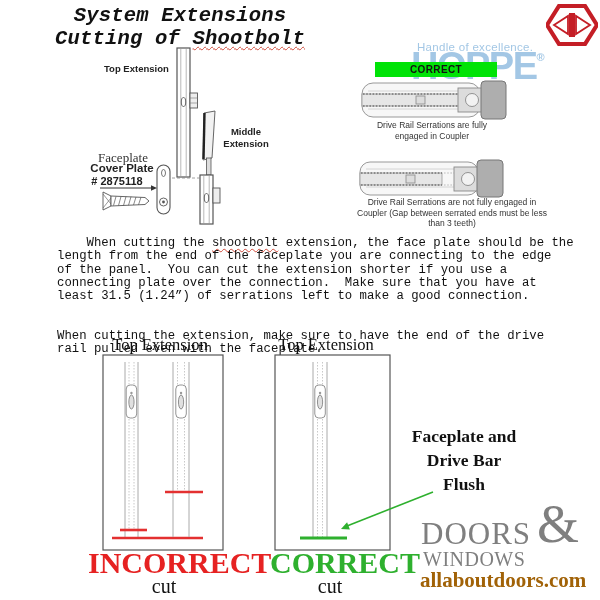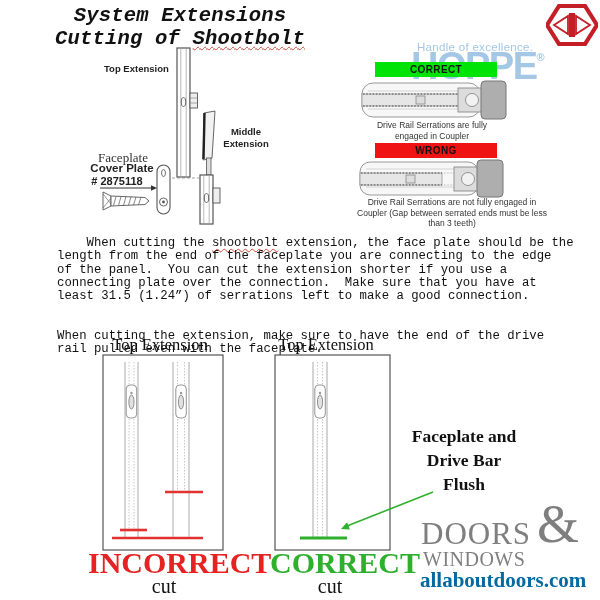--- a/index.html
+++ b/index.html
@@ -133,21 +133,20 @@
     <line x1="3" y1="15" x2="106" y2="15" stroke="#777" stroke-width="1.6" stroke-dasharray="1.6,1.6"></line>
     <line x1="3" y1="27" x2="106" y2="27" stroke="#777" stroke-width="1.6" stroke-dasharray="1.6,1.6"></line>
     <rect x="56" y="17" width="9" height="8" fill="#ddd" stroke="#888" stroke-width="0.8"></rect>
     <rect x="98" y="9" width="26" height="24" fill="#dcdcdc" stroke="#888" stroke-width="0.9"></rect>
     <circle cx="112" cy="21" r="6.5" fill="#f2f2f2" stroke="#888" stroke-width="0.9"></circle>
     <rect x="121" y="2" width="25" height="38" rx="4" fill="#aeaeae" stroke="#777" stroke-width="1"></rect>
   </svg>
   <div class="abs capt capt1 preline ctr">Drive Rail Serrations are fully
 engaged in Coupler</div>
 
-  <div class="abs bar wrong" style="background: rgb(240, 19, 19);">WRONG</div>
   <svg class="abs" style="left:358px;top:159px" width="150" height="40" viewBox="0 0 150 40">
     <rect x="2" y="3" width="118" height="33" rx="10" fill="#f7f7f7" stroke="#999" stroke-width="1"></rect>
     <line x1="8" y1="10" x2="112" y2="10" stroke="#ccc" stroke-width="0.8"></line>
     <line x1="8" y1="28" x2="112" y2="28" stroke="#ccc" stroke-width="0.8"></line>
     <rect x="2" y="14" width="82" height="12" fill="#e6e6e6" stroke="#9a9a9a" stroke-width="0.8"></rect>
     <line x1="3" y1="14" x2="84" y2="14" stroke="#777" stroke-width="1.6" stroke-dasharray="1.6,1.6"></line>
     <line x1="3" y1="26" x2="84" y2="26" stroke="#777" stroke-width="1.6" stroke-dasharray="1.6,1.6"></line>
     <line x1="86" y1="14" x2="98" y2="14" stroke="#bbb" stroke-width="1.2" stroke-dasharray="1.6,1.6"></line>
     <line x1="86" y1="26" x2="98" y2="26" stroke="#bbb" stroke-width="1.2" stroke-dasharray="1.6,1.6"></line>
     <rect x="48" y="16" width="9" height="8" fill="#ddd" stroke="#888" stroke-width="0.8"></rect>
@@ -216,15 +215,15 @@
 Flush</div>
 
   <div class="abs verdict serif ctr l" style="color: rgb(230, 34, 34);">INCORRECT</div>
   <div class="abs cutword serif ctr l">cut</div>
   <div class="abs verdict serif ctr r" style="color: rgb(46, 176, 46);">CORRECT</div>
   <div class="abs cutword serif ctr r">cut</div>
 
   <div class="abs f-doors serif" style="color: rgb(127, 127, 127);">DOORS</div>
   <div class="abs f-amp serif" style="color: rgb(127, 127, 127);">&amp;</div>
   <div class="abs f-windows serif" style="color: rgb(127, 127, 127);">WINDOWS</div>
-  <div class="abs f-url serif" style="color: #0369a1;">allaboutdoors.com</div>
+  <div class="abs f-url serif" style="color: #a16207;">allaboutdoors.com</div>
 
 </div>
 
 </body></html>

